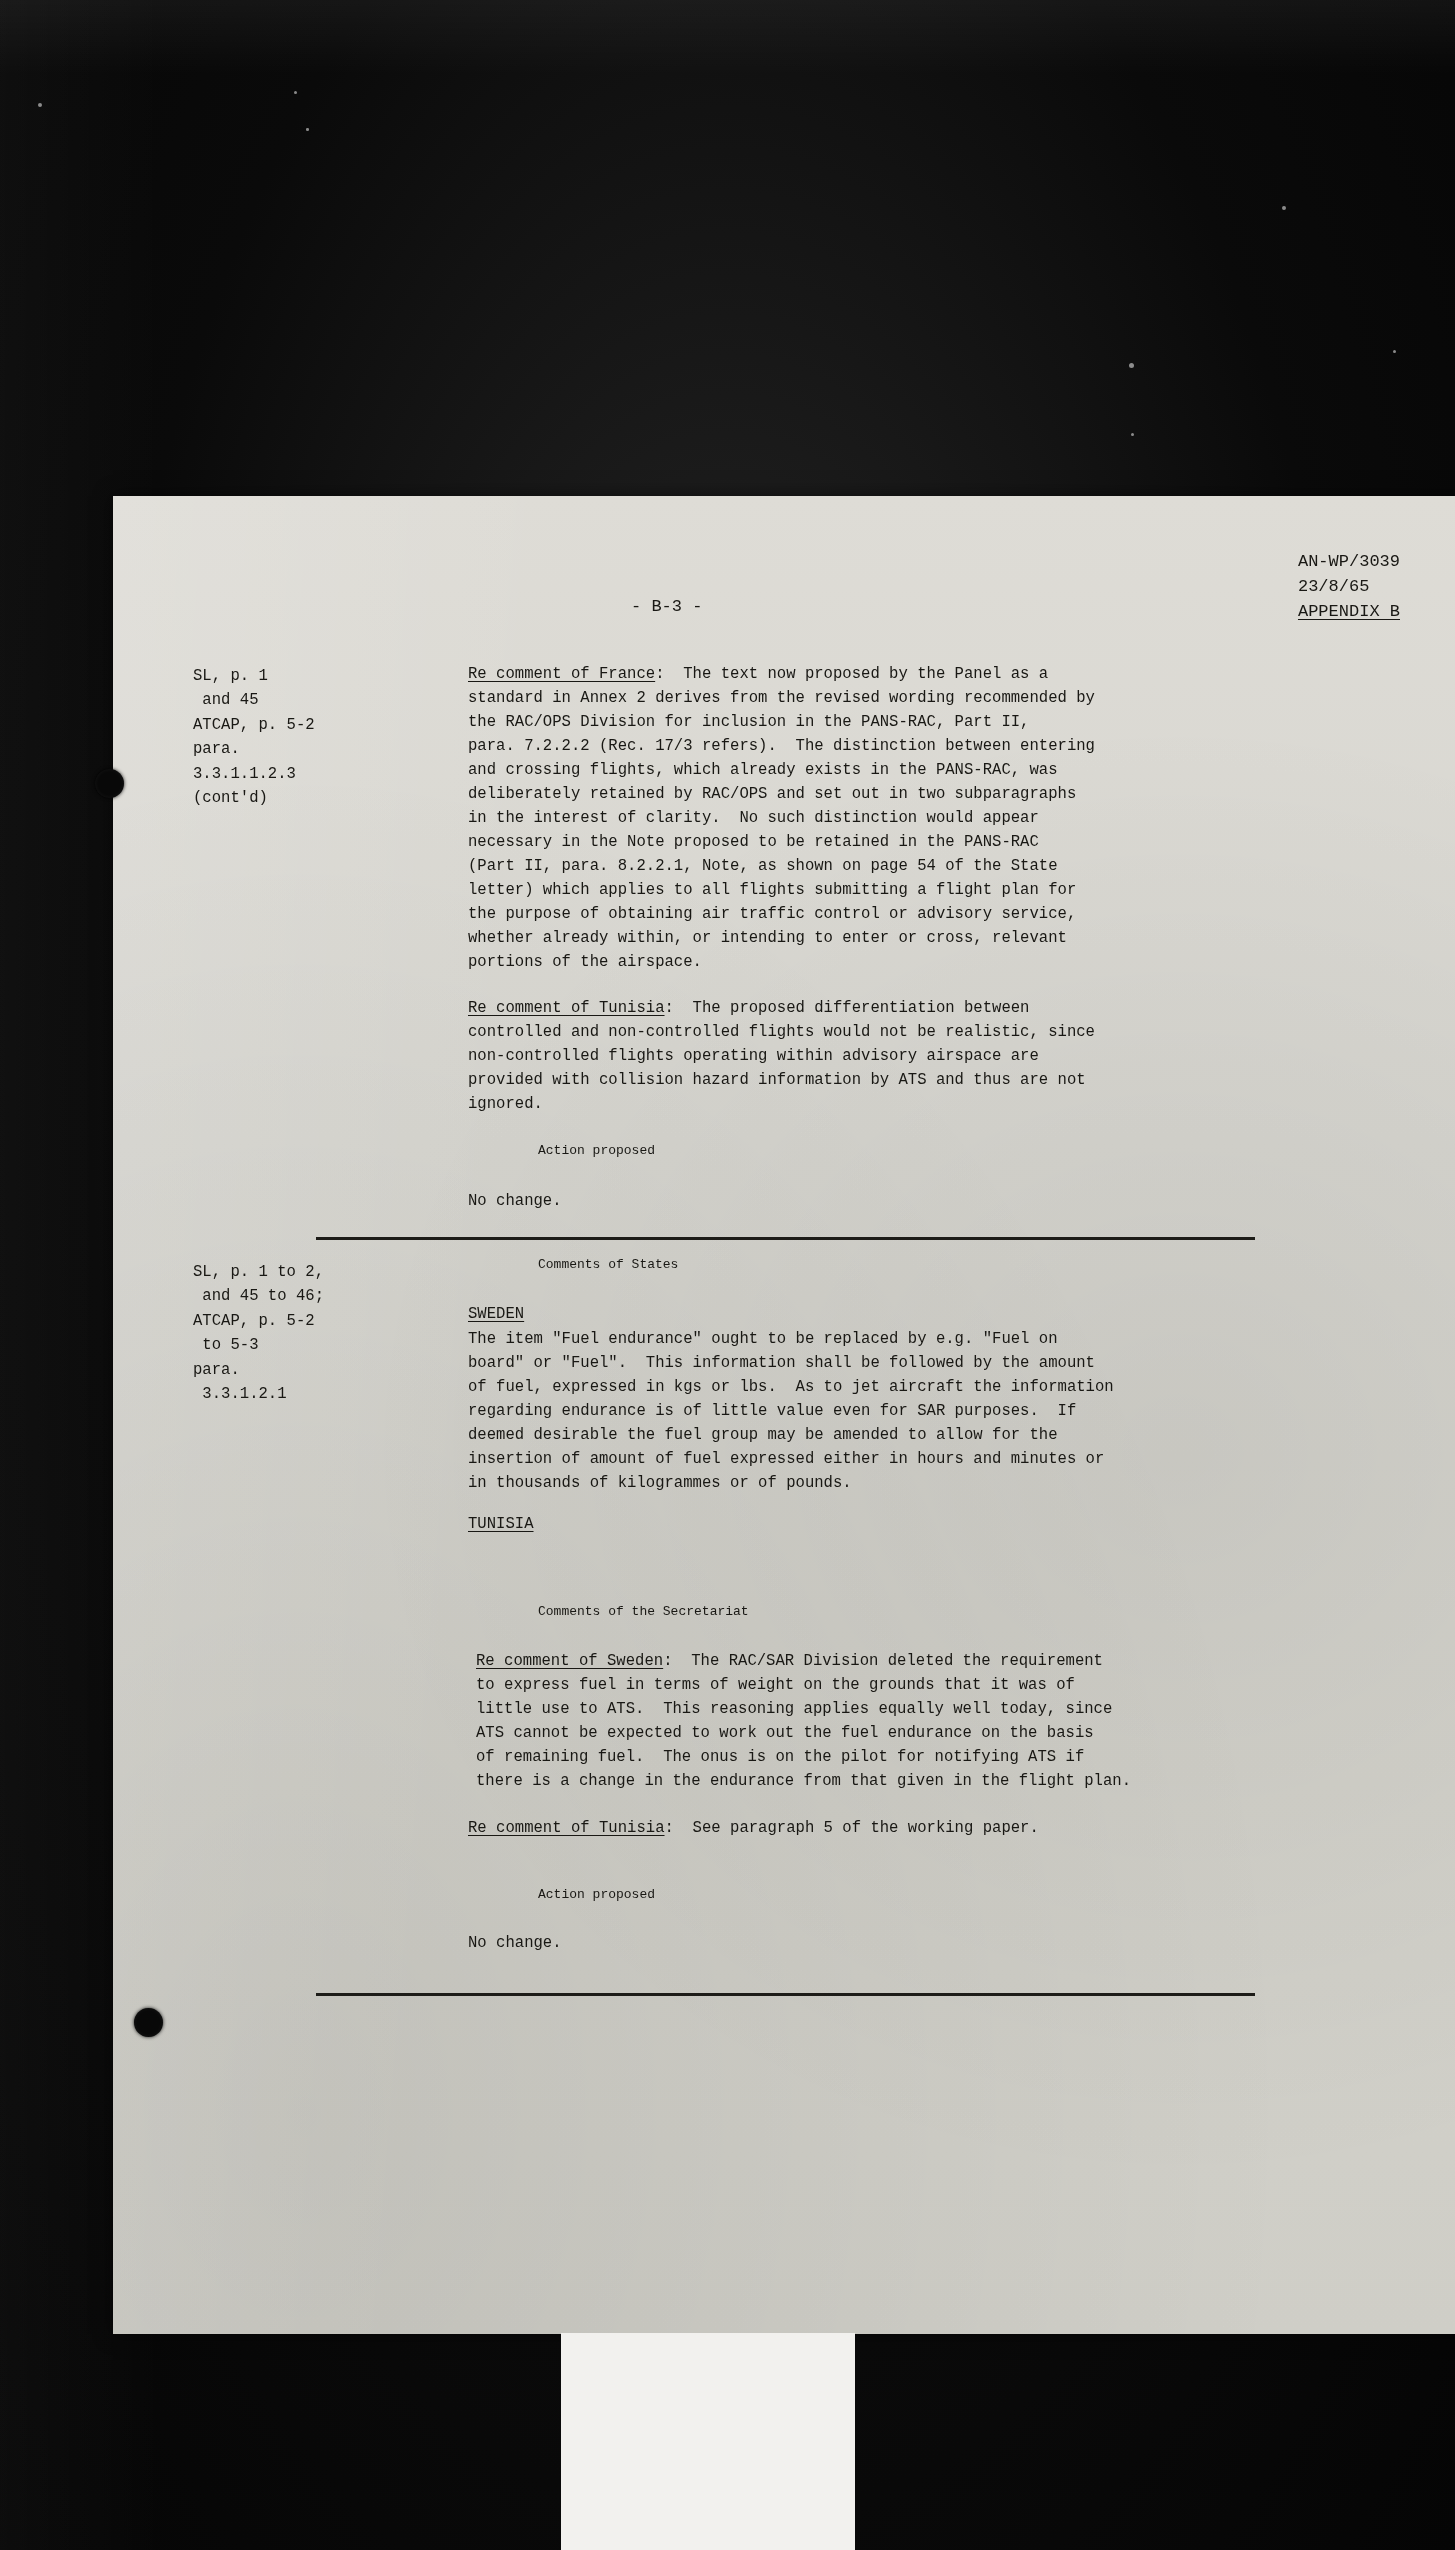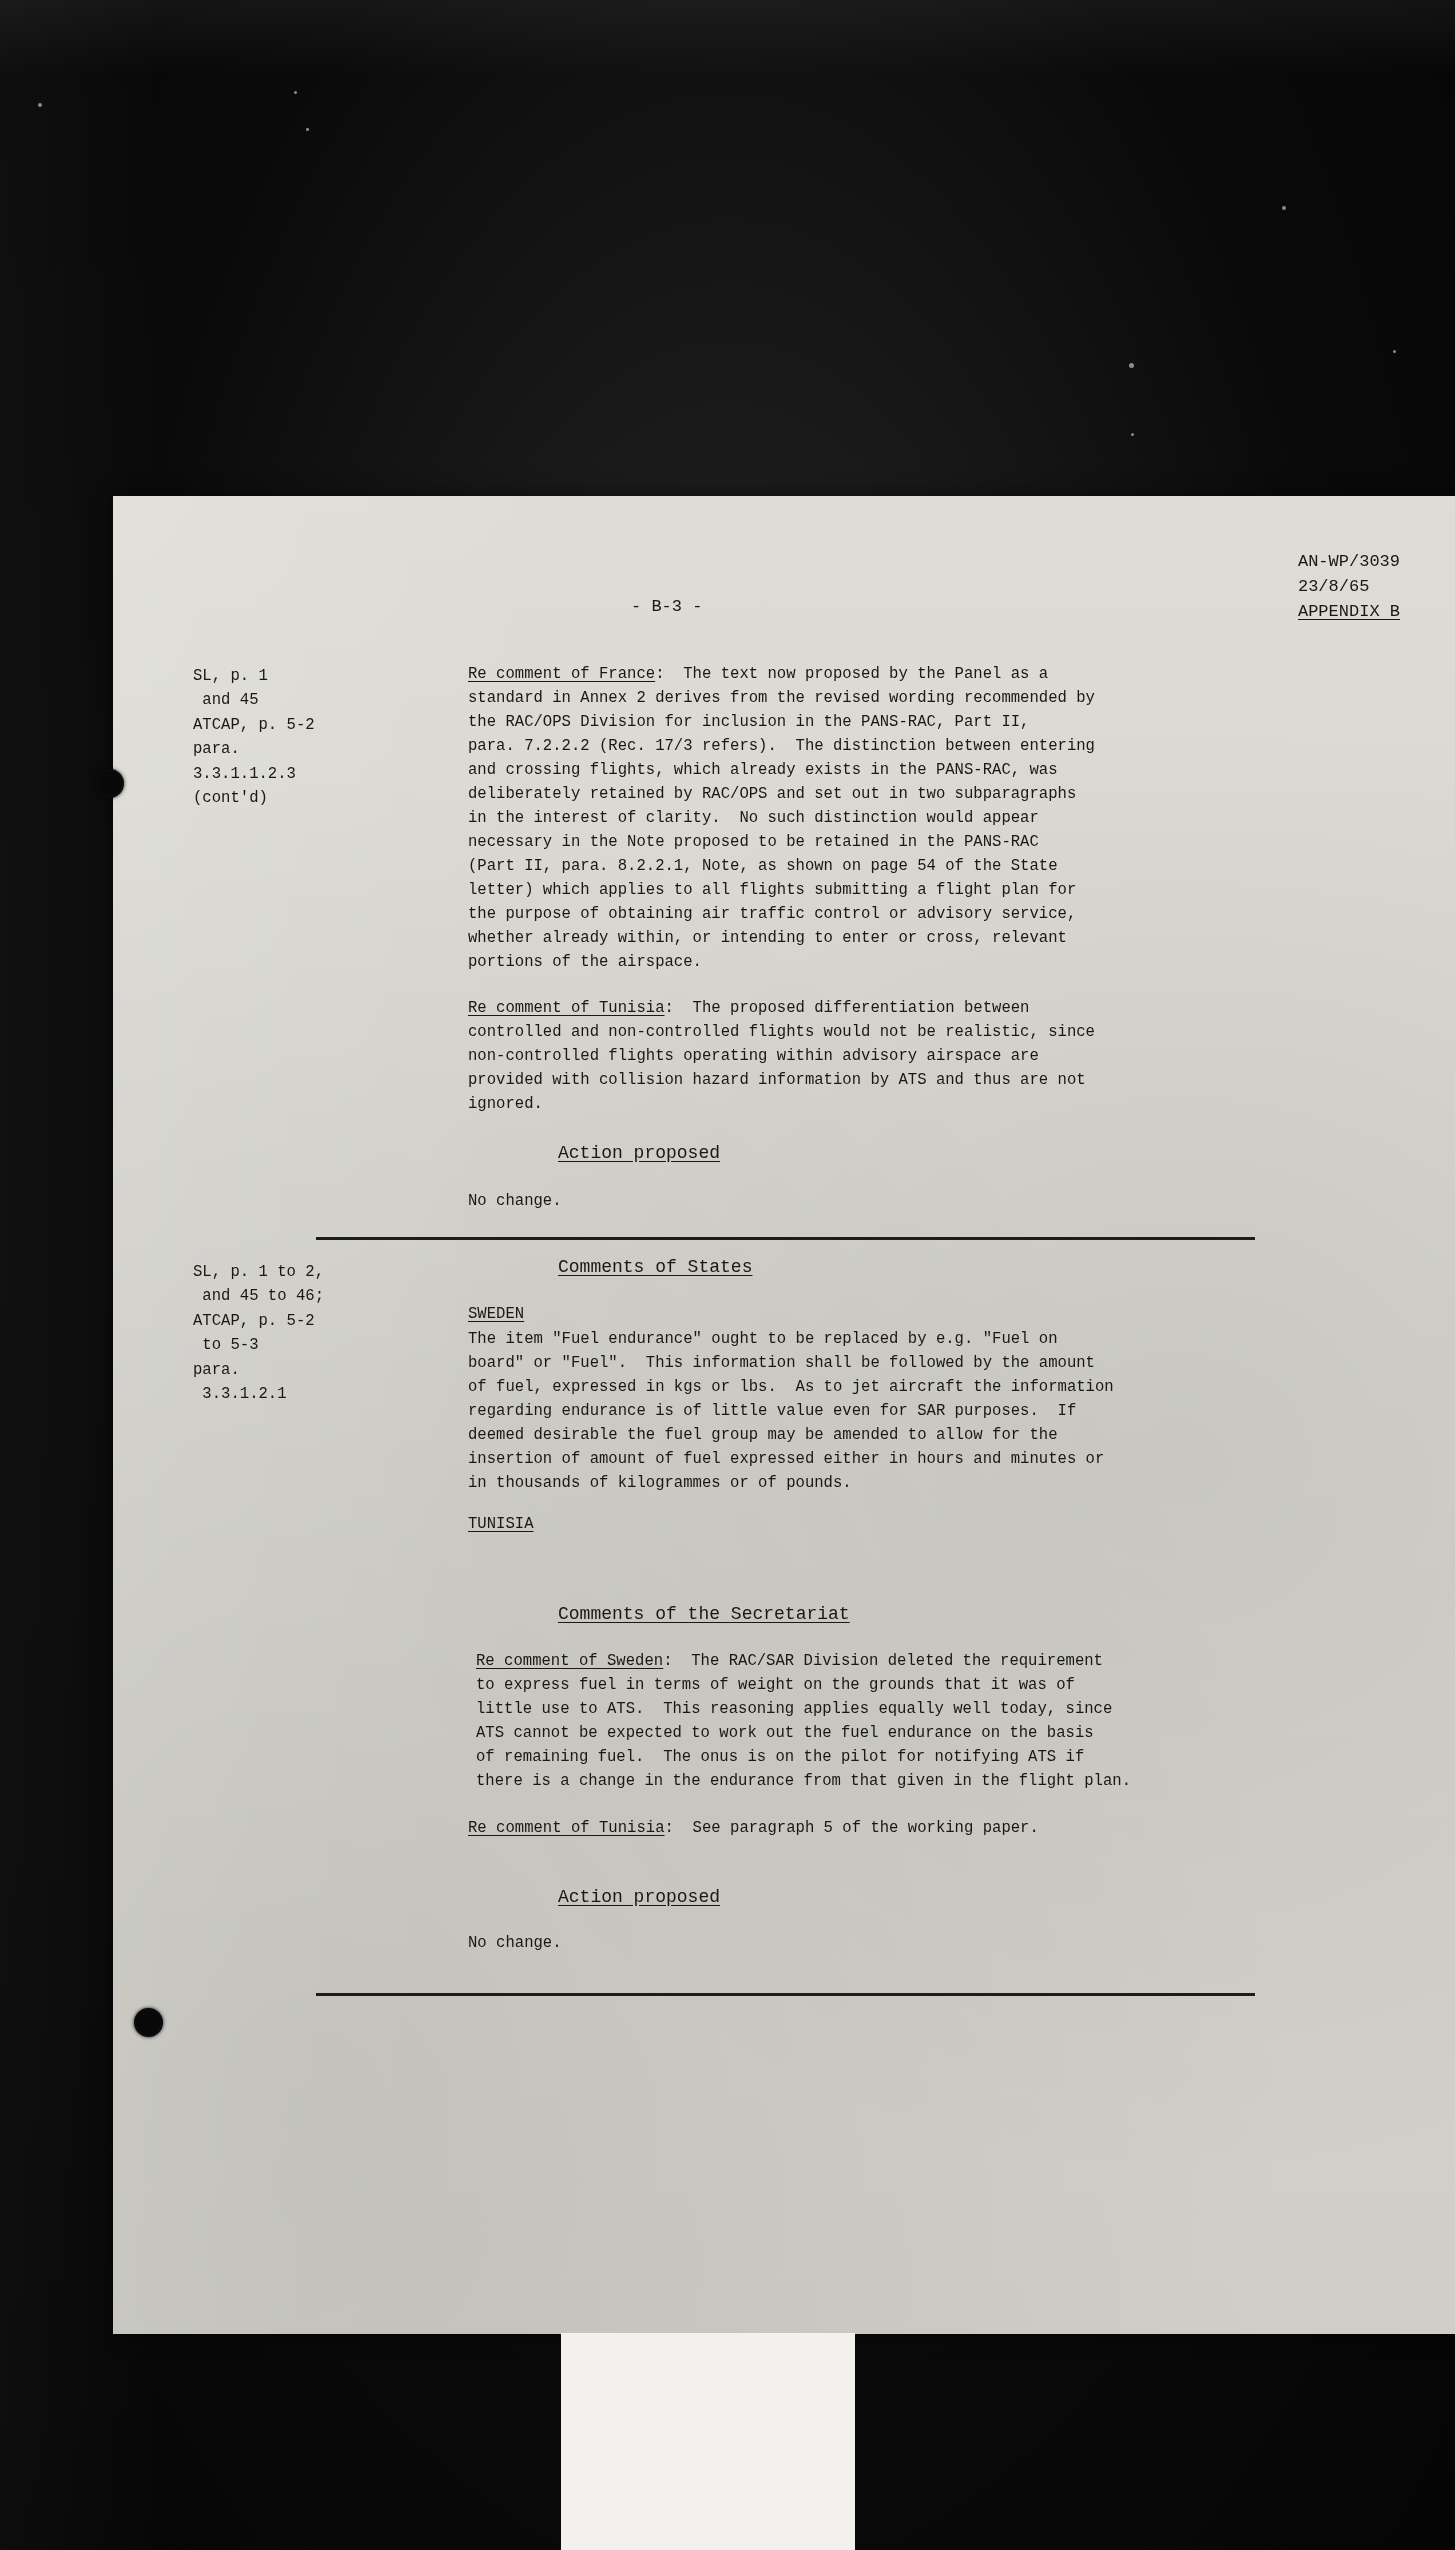--- a/index.html
+++ b/index.html
@@ -129,25 +129,23 @@
   }
 
   .rule {
     position: absolute;
     height: 2.5px;
     background: #1d1c18;
   }
 
   .heading-center {
     position: absolute;
-    font-size: 18px;
-    white-space: pre;
-    text-decoration: underline;
+    font-size: 13px;
+    white-space: pre;
     text-underline-offset: 3.1px;
-    margin-left: 20px;
   }
 </style>
 </head>
 <body>
 
 <div id="scan-background">
   <div class="speck" style="left:38px;  top:103px;  width:4.4px;  height:4.4px;"></div>
   <div class="speck" style="left:294px; top:91px;  width:3.1px;  height:3.1px;"></div>
   <div class="speck" style="left:1282px;top:206px;  width:3.8px;  height:3.8px;"></div>
   <div class="speck" style="left:1393px;top:350px;  width:3.1px;  height:3.1px;"></div>

